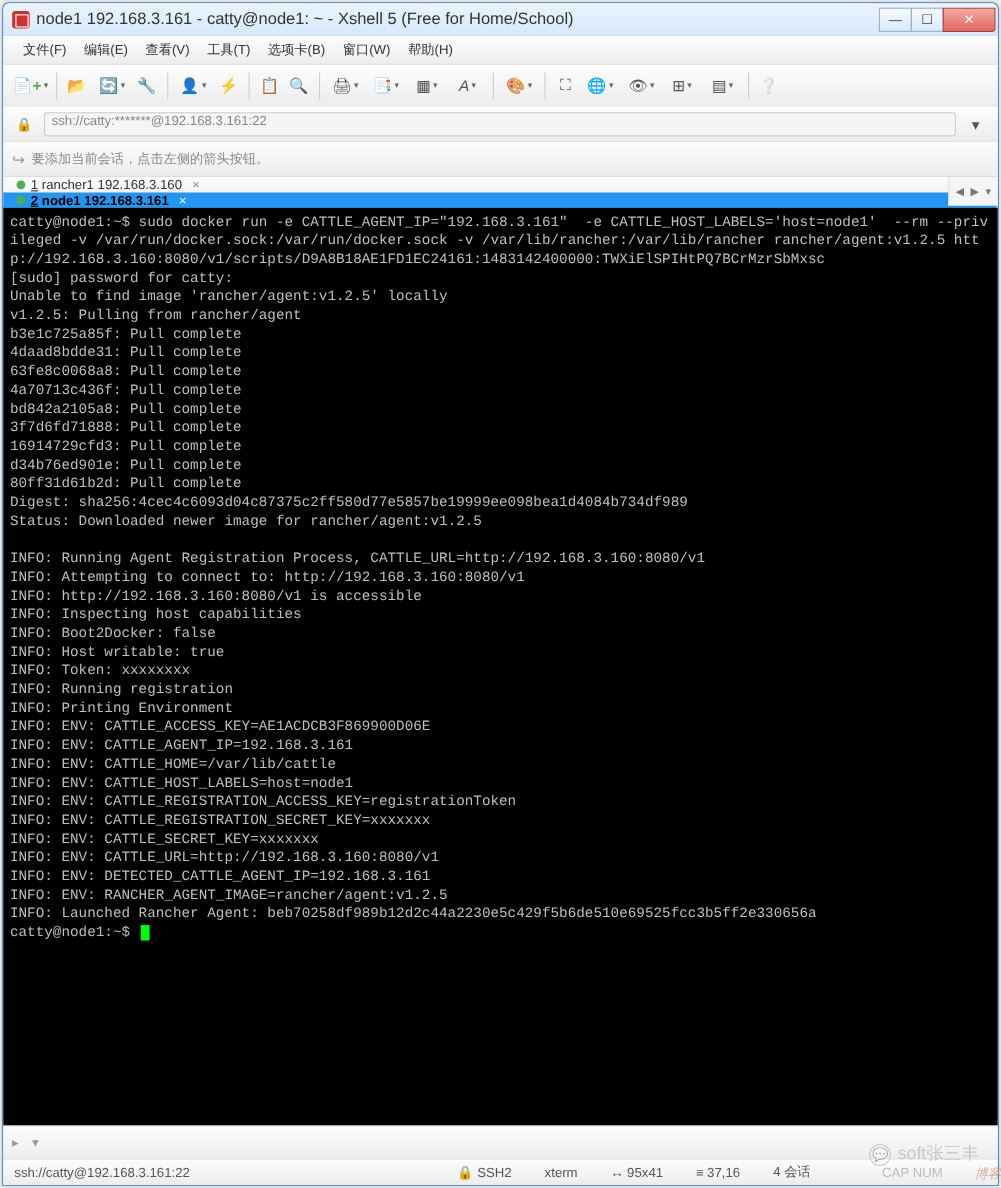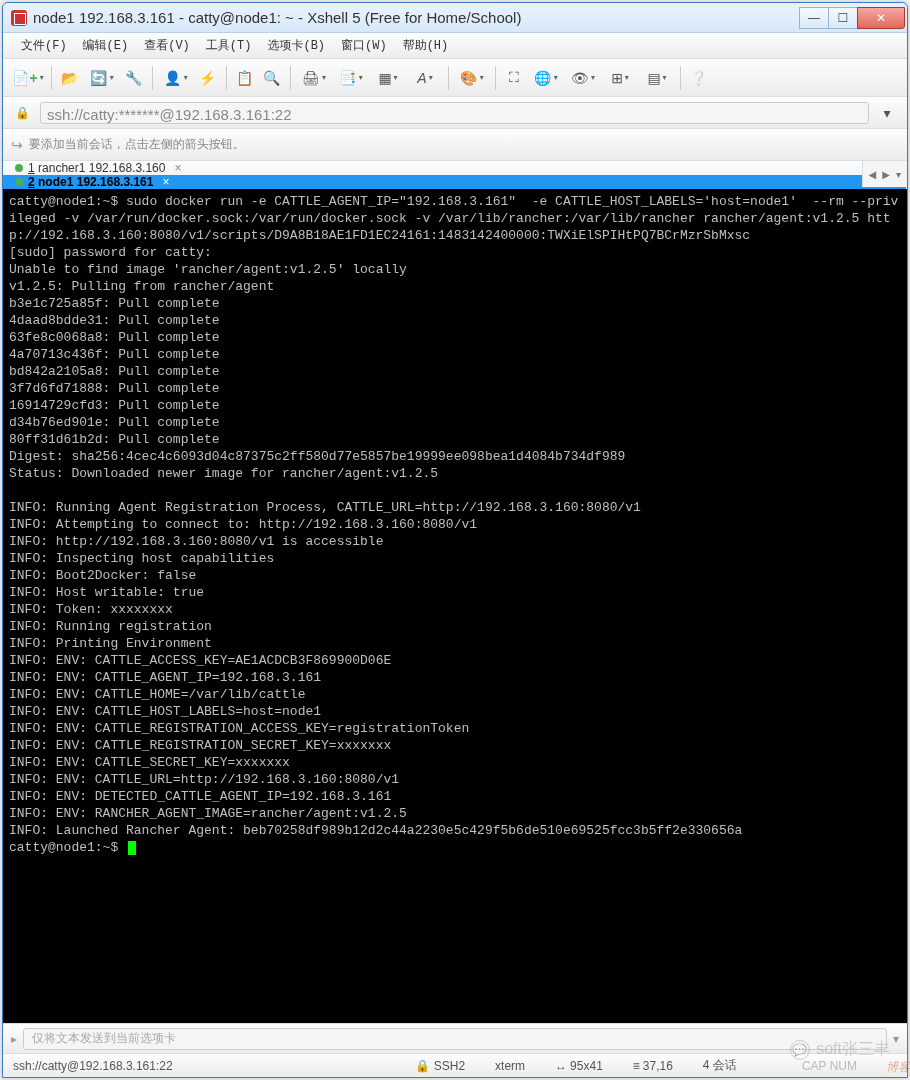--- a/index.html
+++ b/index.html
@@ -12,32 +12,32 @@
 .titlebar .appicon::after { content:""; position:absolute; left:3px; top:3px; width:10px; height:10px; border:1px solid #fff;}
 .titlebar .title { flex: 1; color: #333; font-size: 15px; }
 .winbtns { display: flex; }
 .winbtn { width: 30px; height: 22px; border: 1px solid #98b3cf; background: linear-gradient(#f5faff,#d9e9f9); margin-left: -1px; display:flex; align-items:center; justify-content:center; font-size:12px; color:#444;}
 .winbtn.close { width: 48px; background: linear-gradient(#f5a8a0,#e0695f); color:#fff; border-color:#a83a30;}
 .winbtn:first-child { border-radius: 0;}
 .winbtn:last-child { border-radius: 0 0 3px 0;}
 
 
 .menubar { height: 26px; background: linear-gradient(#fdfdfd,#ececec); display: flex; align-items: center; padding: 0 10px; border-bottom: 1px solid #ddd; font-size: 12px; color: #333;}
-.menuitem { padding: 4px 8px; cursor: default; font-family: Liberation Mono, monospace; }
+.menuitem { padding: 4px 8px; cursor: default; }
 
 
 .toolbar { height: 38px; background: linear-gradient(#fdfdfd,#ececec); display: flex; align-items: center; padding: 0 8px; border-bottom: 1px solid #ddd; gap: 3px;}
 .toolbtn { width: 24px; height: 24px; border: 1px solid transparent; display:flex; align-items:center; justify-content:center; font-size:14px; color:#555; border-radius:3px; cursor:default;}
 .toolbtn.drop { width: 34px; }
 .toolbtn .ddarrow { font-size: 8px; margin-left: 2px; color:#666;}
 .toolsep { width:1px; height:24px; background:#ccc; margin: 0 3px;}
 
 
 .addrbar { height: 32px; background: linear-gradient(#fdfdfd,#ececec); display: flex; align-items: center; padding: 0 8px; border-bottom: 1px solid #ddd; gap:6px;}
-.addrinput { flex:1; height:22px; border:1px solid #ccc; border-radius:3px; background:#f5f5f5; color:#888; padding: 0 6px; display:flex; align-items:flex-end; font-size:15px;}
+.addrinput { flex:1; height:22px; border:1px solid #ccc; border-radius:3px; background:#f5f5f5; color:#888; padding: 0 6px; display:flex; align-items:flex-start; font-size:12px;}
 .lockicon { color:#888; margin: 0 4px;}
 
 
 .tipbar { height: 32px; background: linear-gradient(#fdfdfd,#ececec); display: flex; align-items: center; padding: 0 8px; border-bottom: 1px solid #ddd; color:#888; font-size:12px;}
 .tipbar .tipicon { margin-right:6px; font-size:14px; color:#999;}
 
 
 .tabstrip { height: 28px; background: linear-gradient(#fdfdfd,#ececec); display: flex; align-items: stretch; border-bottom: 2px solid #2196f3; font-size:12px; position: relative; flex-direction: column;}
 .tab { display:flex; align-items:center; padding: 0 12px; border-right:1px solid #ddd; gap:5px; cursor:default; min-width: 0;}
 .tab .dot { width:8px; height:8px; border-radius:50%; background:#4caf50;}
@@ -201,23 +201,20 @@
 INFO: ENV: CATTLE_REGISTRATION_SECRET_KEY=xxxxxxx
 INFO: ENV: CATTLE_SECRET_KEY=xxxxxxx
 INFO: ENV: CATTLE_URL=http://192.168.3.160:8080/v1
 INFO: ENV: DETECTED_CATTLE_AGENT_IP=192.168.3.161
 INFO: ENV: RANCHER_AGENT_IMAGE=rancher/agent:v1.2.5
 INFO: Launched Rancher Agent: beb70258df989b12d2c44a2230e5c429f5b6de510e69525fcc3b5ff2e330656a</span>
 <span>catty@node1:~$ </span><span class="cursor"></span></div>
 
   <div class="bottomrow">
     <span style="color:#999; margin-right:6px;">▸</span>
-    <div class="bottominput">
-        <span>仅将文本发送到当前选项卡</span>
-      </div>
     <span style="color:#999; margin-left:6px;">▾</span>
   </div>
 
   <div class="statusbar">
     <span class="sitem">ssh://catty@192.168.3.161:22</span>
     <span class="spacer"></span>
     <span class="sitem">
         <span class="lockicon2">🔒</span>
         <span>SSH2</span>
       </span>

